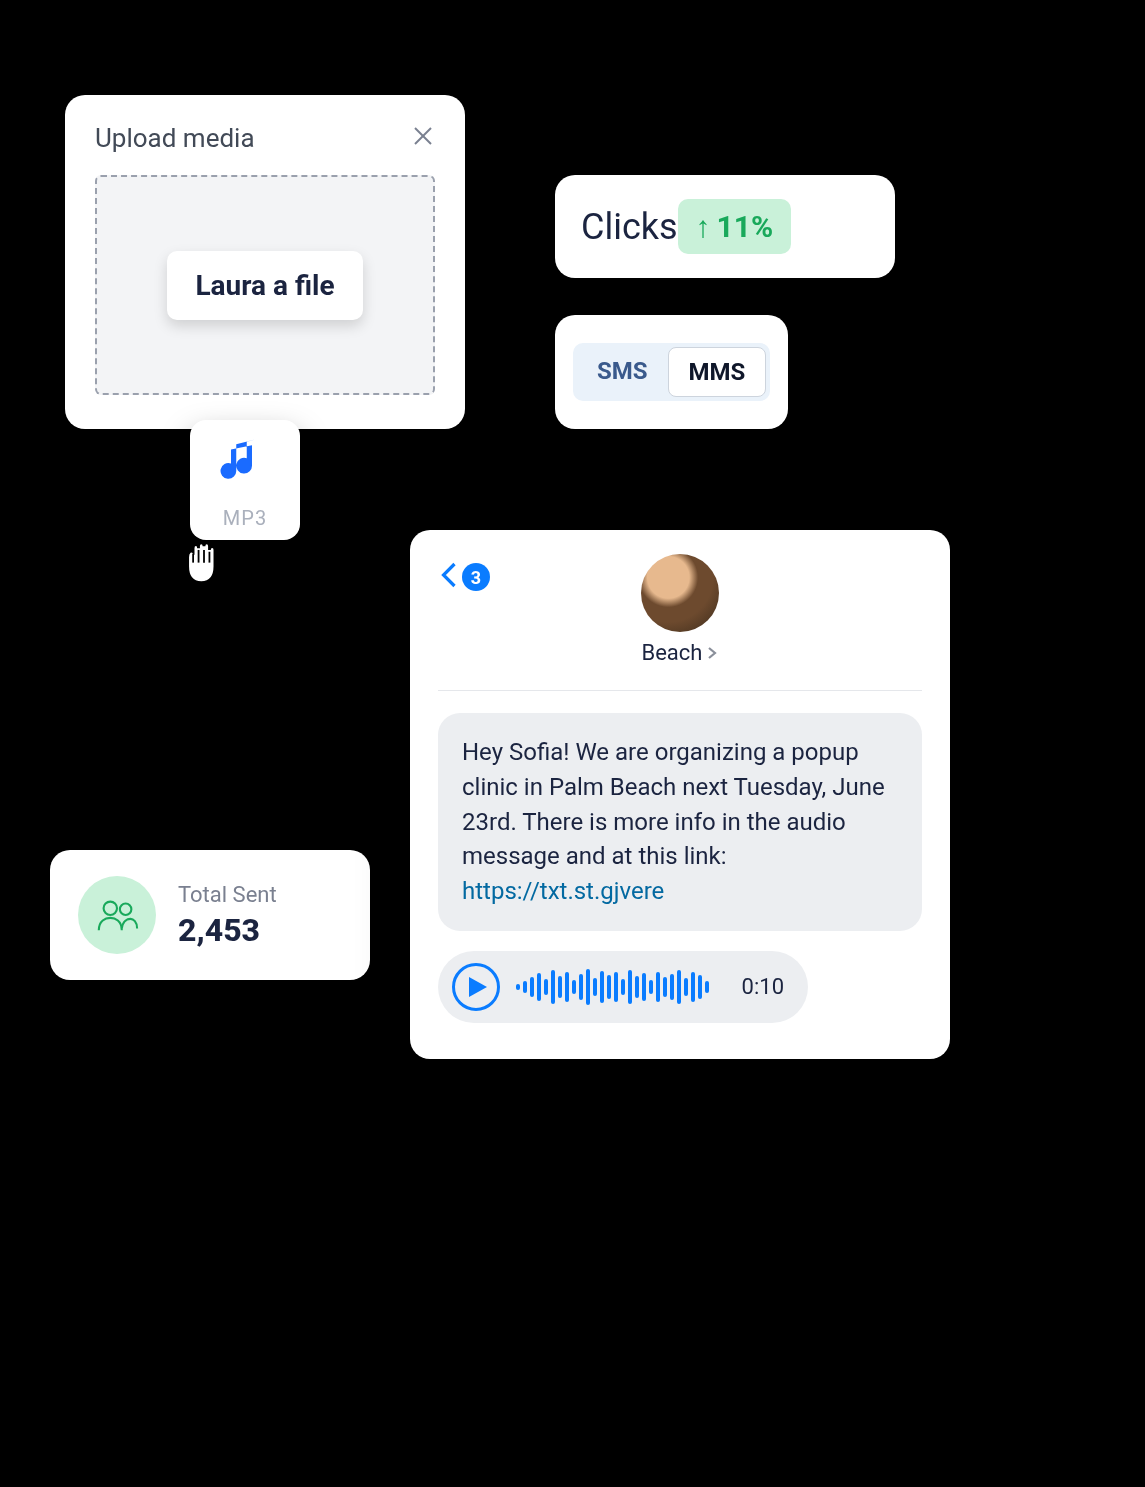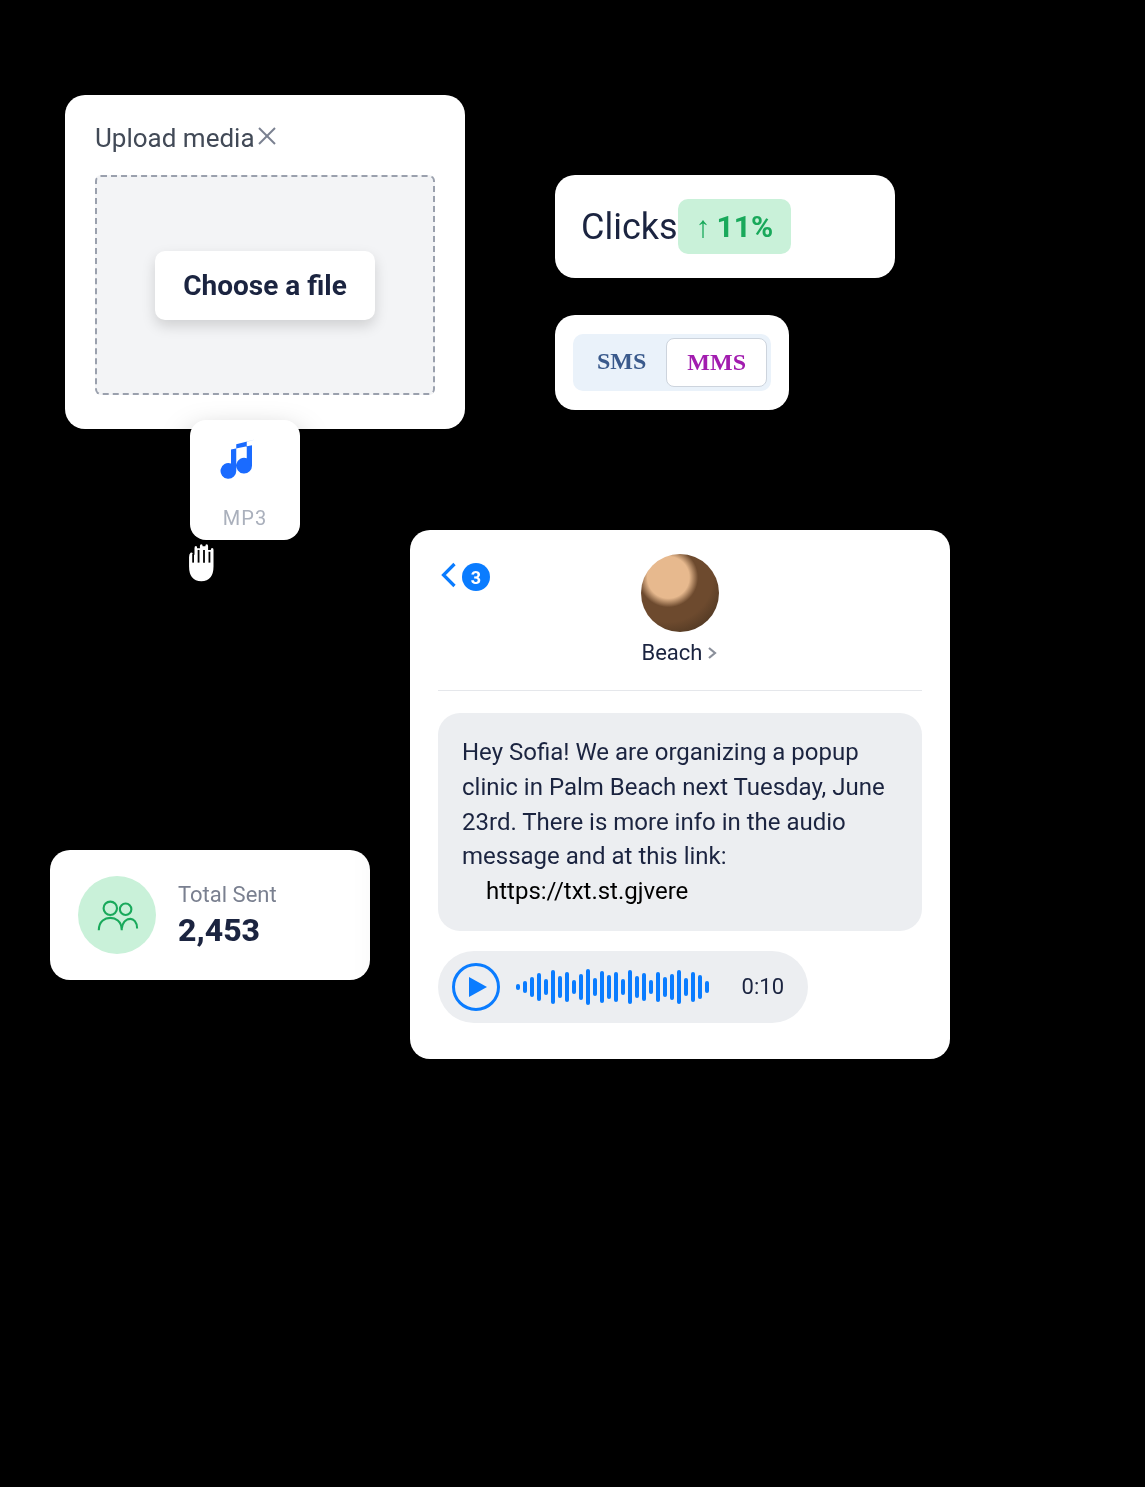--- a/index.html
+++ b/index.html
@@ -19,20 +19,21 @@
 
   
   .upload-card {
     left: 65px;
     top: 95px;
     width: 400px;
     padding: 28px 30px 34px;
   }
   .upload-header {
     display: flex;
+    justify-content: space-between;
     align-items: center;
     margin-bottom: 22px;
   }
   .upload-title {
     font-size: 26px;
     color: #424a57;
   }
   .close-x svg { width: 24px; height: 24px; stroke: #7a8090; stroke-width: 2; }
   .drop-zone {
     border: 2px dashed #9aa0ad;
@@ -98,41 +99,40 @@
     padding: 10px 18px;
     display: flex;
     align-items: center;
     gap: 6px;
   }
 
   
   .toggle-card {
     left: 555px;
     top: 315px;
-    padding: 19px 18px;
+    padding: 28px 18px;
     display: flex;
     gap: 0;
-    font-family: Liberation Serif, serif;
   }
   .toggle-seg {
     background: #eaf2fa;
     border-radius: 10px;
     display: flex;
     padding: 4px;
   }
   .seg-btn {
     padding: 10px 20px;
     font-size: 24px;
     font-weight: 700;
     color: #3a5a8c;
     border-radius: 8px;
   }
   .seg-btn.active {
     background: #fff;
-    color: #a21caf;
+    color: #0f172a;
     border: 1px solid #cdd4dd;
   }
 
   
   .sent-card {
     left: 50px;
     top: 850px;
     width: 320px;
     padding: 26px 28px;
     display: flex;
@@ -214,21 +214,21 @@
     margin: 6px 0 22px;
   }
   .bubble {
     background: #eceef1;
     border-radius: 22px;
     padding: 22px 24px;
     font-size: 24px;
     line-height: 1.45;
     color: #1b2440;
   }
-  .bubble .msg-link { color: #000000; margin-left: 24px; }
+  .bubble .msg-link { color: #0369a1; }
   .audio-bubble {
     margin-top: 20px;
     background: #eceef1;
     border-radius: 40px;
     padding: 12px 24px 12px 14px;
     display: inline-flex;
     align-items: center;
     gap: 16px;
     width: 370px;
   }
@@ -258,21 +258,21 @@
   <div class="upload-header">
     <div class="upload-title">Upload media</div>
     <div class="close-x">
       <svg viewBox="0 0 24 24">
           <line x1="4" y1="4" x2="20" y2="20"></line>
           <line x1="20" y1="4" x2="4" y2="20"></line>
         </svg>
     </div>
   </div>
   <div class="drop-zone">
-    <div class="choose-btn">Choose a file</div>
+    <div class="choose-btn">Laura a file</div>
   </div>
 </div>
 
 <div class="file-chip">
   <span>
     <svg viewBox="0 0 64 64">
         <path fill="#1a6bff" d="M46 8 L22 14 L22 44 A9 9 0 1 1 16 36 L16 36 L16 20 L40 15 L40 38 A9 9 0 1 1 34 30 L34 30 L34 11 Z"></path>
       </svg>
   </span>
   <div class="file-ext">MP3</div>

